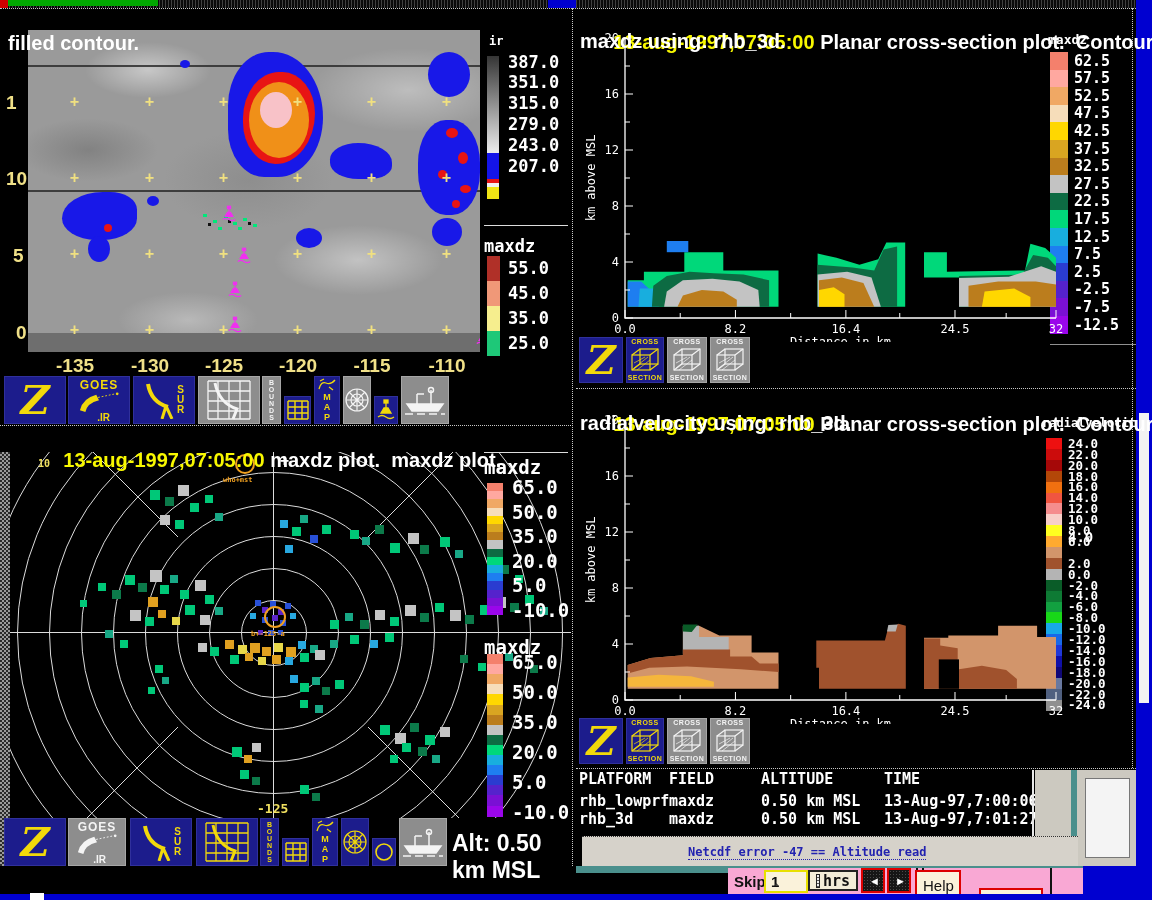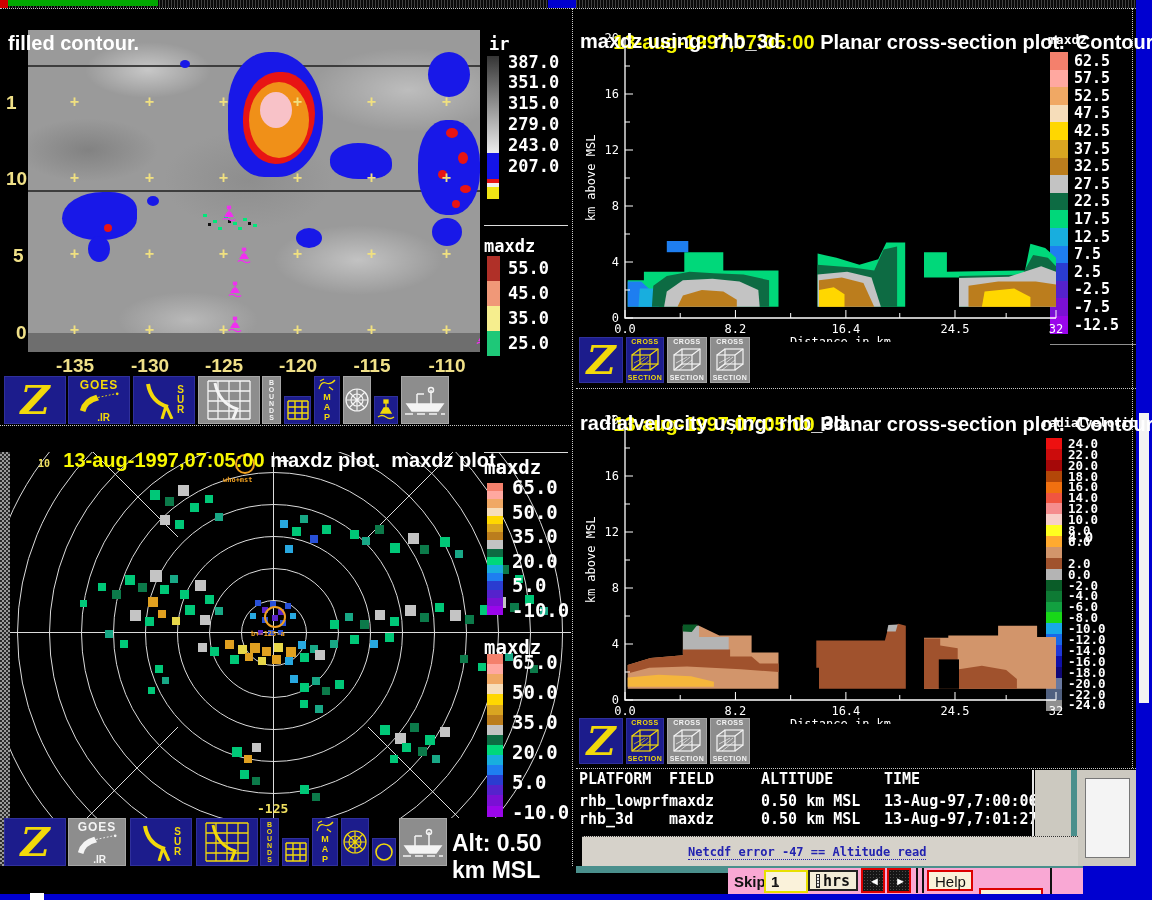--- a/index.html
+++ b/index.html
@@ -149,21 +149,21 @@
         <div class="abs" style="left: 448px; top: 299px; width: 14px; height: 18px; color: rgb(240, 48, 240);"><svg width="14" height="18" viewBox="0 0 18 22">
             <g stroke="currentColor" fill="currentColor" stroke-width="1.5">
               <rect x="7" y="1" width="4" height="3"></rect>
               <line x1="9" y1="4" x2="9" y2="9"></line>
               <path d="M4 14 L14 14 L11 9 L7 9 Z"></path>
               <path d="M1 18 Q5 15 9 18 T17 18" fill="none"></path>
             </g>
           </svg></div>
       </div>
     <div class="abs ttl wht" style="left:8px;top:24px;z-index:5">filled contour.</div>
-    <div class="abs cb-lbl" style="left:489px;top:26px;font-size:17px">ir</div>
+    <div class="abs cb-lbl" style="left:489px;top:26px;font-size:12px">ir</div>
     <div class="abs" style="left:484px;top:217px;width:84px;height:1px;background:#ddd"></div>
     <div class="abs cb-lbl" style="left:484px;top:228px;font-size:17px">maxdz</div>
   <div class="abs" style="left: 487px; top: 48px; width: 12px; height: 97px; background: linear-gradient(rgb(53, 53, 53), rgb(236, 236, 236));"></div>
       <div class="abs" style="left: 487px; top: 145px; width: 12px; height: 26px; background: rgb(20, 20, 232);"></div>
       <div class="abs" style="left: 487px; top: 171px; width: 12px; height: 4px; background: rgb(232, 20, 20);"></div>
       <div class="abs" style="left: 487px; top: 175px; width: 12px; height: 4px; background: rgb(240, 240, 240);"></div>
       <div class="abs" style="left: 487px; top: 179px; width: 12px; height: 12px; background: rgb(240, 228, 20);"></div>
       <div class="abs cb-lbl" style="left: 508px; top: 43.5px; font-size: 17px;">387.0</div>
       <div class="abs cb-lbl" style="left: 508px; top: 64.3px; font-size: 17px;">351.0</div>
       <div class="abs cb-lbl" style="left: 508px; top: 85.1px; font-size: 17px;">315.0</div>
@@ -887,21 +887,21 @@
       <span class="abs" style="left:5px;top:1px;font:bold 15px 'Liberation Sans',sans-serif;color:#111">1</span>
       <span class="abs" style="left:8px;top:11px;font:bold 8px 'DejaVu Sans Mono',monospace;color:#333">^</span>
     </div>
     <button style="left:80px;top:2px;width:50px;height:21px;border:2px solid #222;background:#f2ecd8;display:flex;align-items:center;justify-content:center;gap:3px">
       <span style="display:inline-block;width:9px;height:12px;border:1px solid #222;background:repeating-linear-gradient(#eee 0 2px,#555 2px 3px)"></span>
       <span class="mono" style="font-weight:bold;font-size:15px;color:#111">hrs</span>
     </button>
     <button class="arrbtn" style="left:133px;top:0;width:24px;height:25px">◄</button>
     <button class="arrbtn" style="left:159px;top:0;width:24px;height:25px">►</button>
     <div class="abs" style="left:188px;top:0;width:4px;height:25px;border-left:2px solid #111;border-right:2px solid #111"></div>
-    <button class="redbtn" style="left:199px;top:2px;width:46px;height:21px">Help</button>
+    <button class="redbtn" style="left:187px;top:2px;width:46px;height:31px">Help</button>
     <button class="redbtn" style="left:251px;top:20px;width:64px;height:39px">Dismiss</button>
     <div class="abs" style="left:322px;top:0;width:2px;height:26px;background:#111"></div>
   </div>
 
   <div class="abs" style="left:1136px;top:0;width:16px;height:900px;background:#0000d0">
     <div class="abs" style="left:3px;top:413px;width:10px;height:290px;background:#f2f2f2"></div>
   </div>
   <div class="abs" style="left:1083px;top:866px;width:69px;height:34px;background:#0000d0"></div>
   <div class="abs" style="left:0;top:894px;width:1083px;height:6px;background:#0000d0"></div>
   <div class="abs" style="left:30px;top:893px;width:14px;height:7px;background:#fff"></div>

